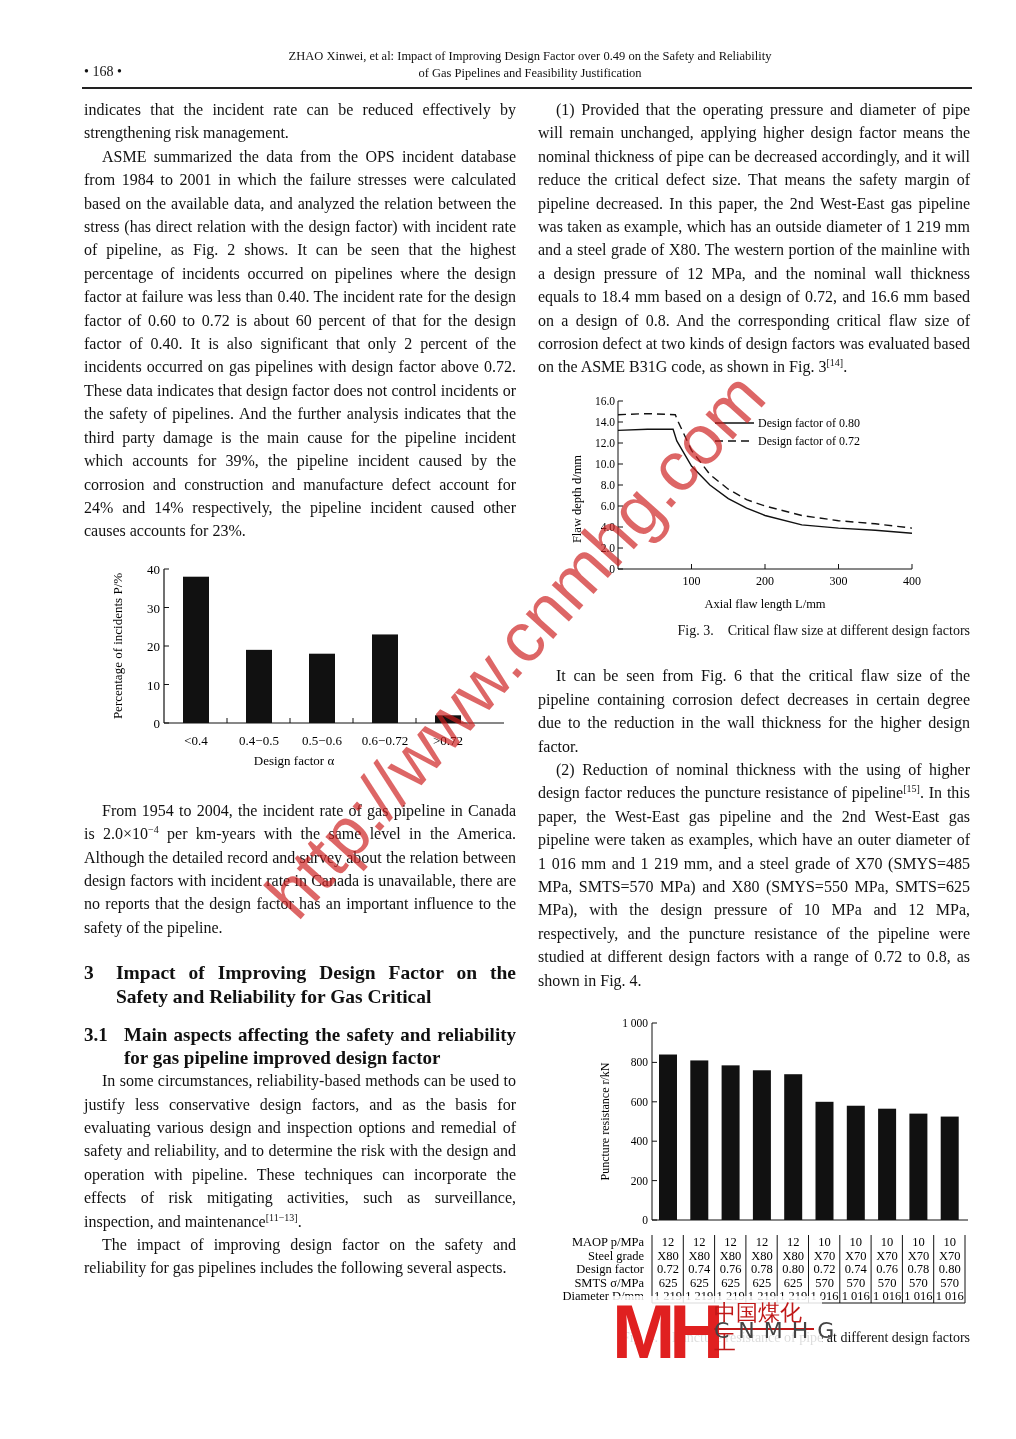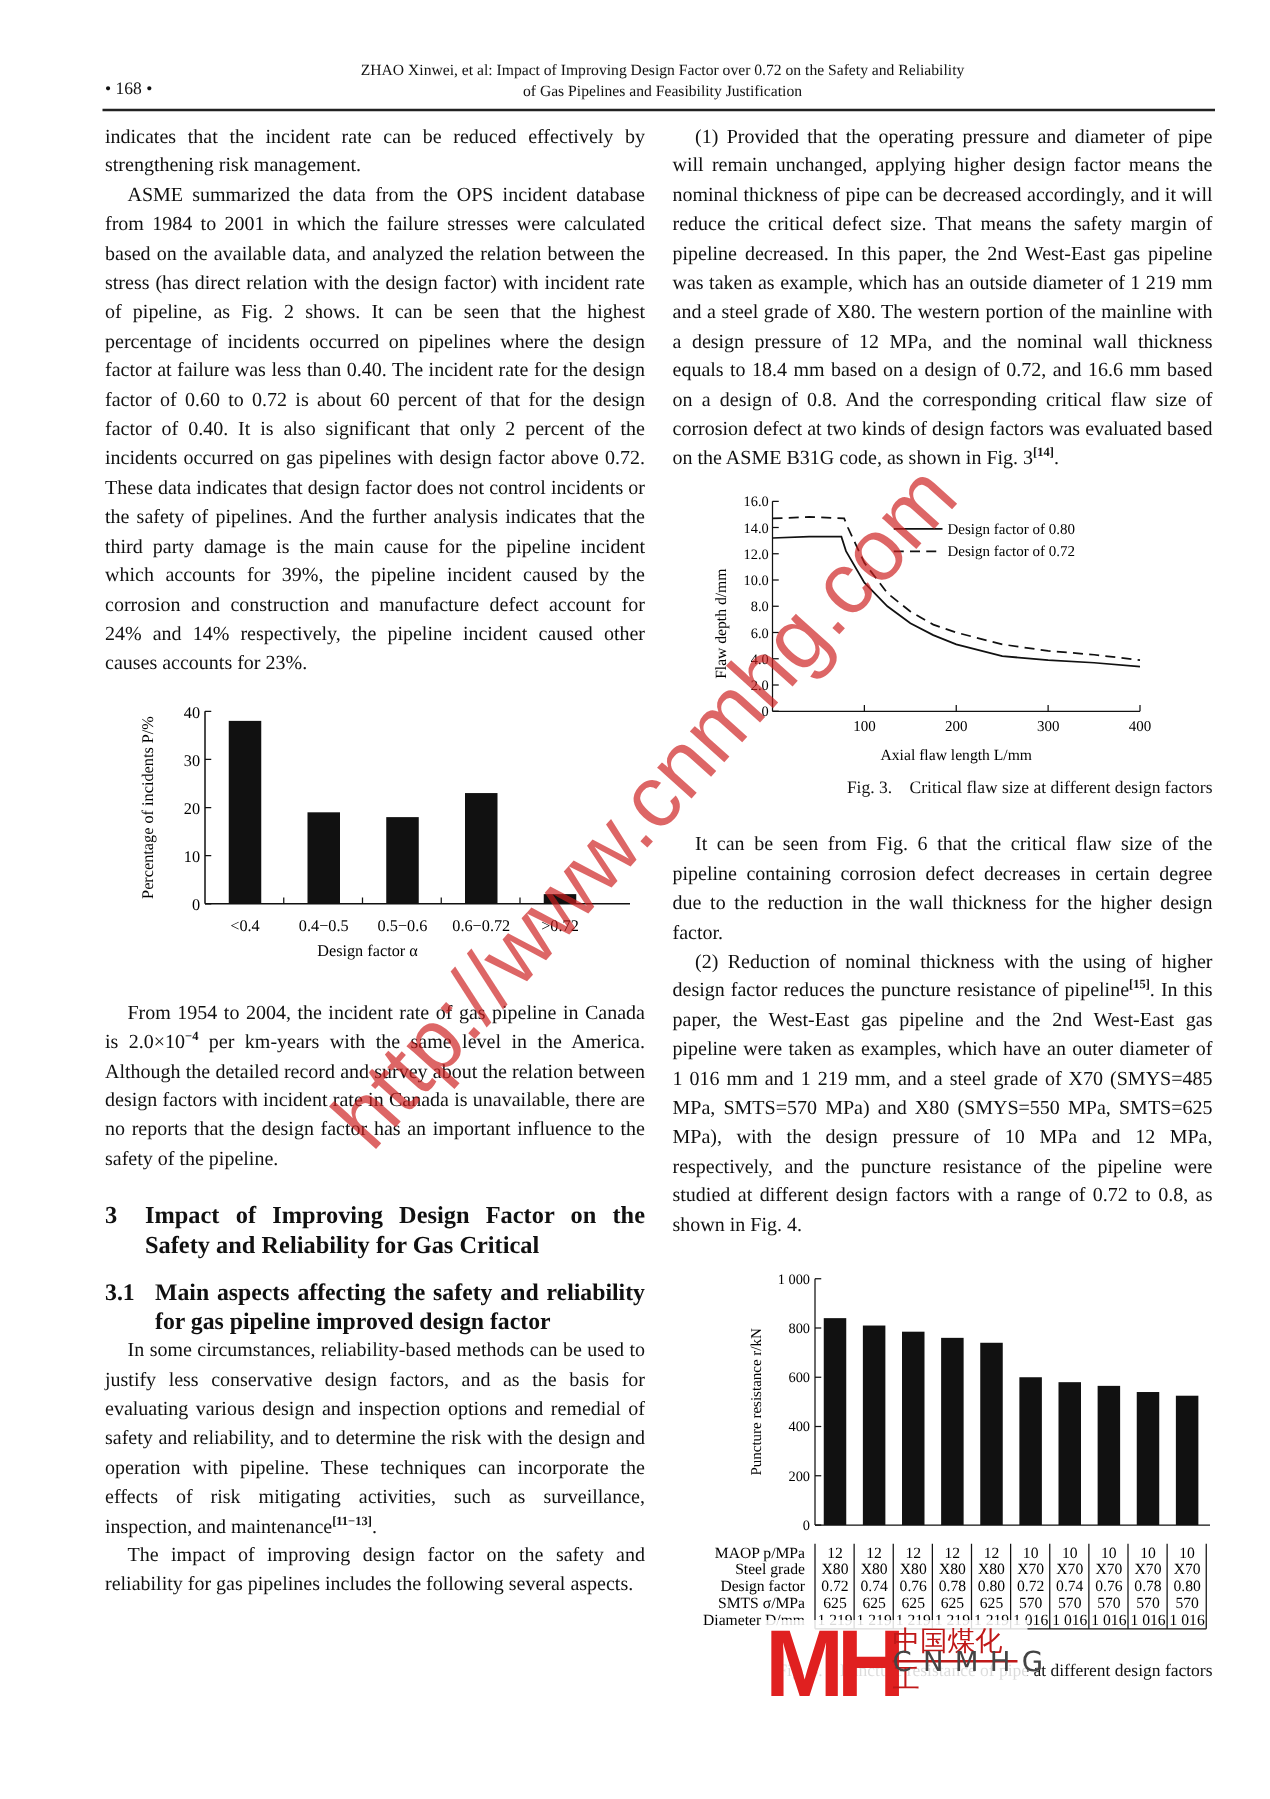--- a/index.html
+++ b/index.html
@@ -7,21 +7,21 @@
          font-family: "Liberation Serif", "DejaVu Serif", serif; color: #111; }
   .page-num { position: absolute; left: 84px; top: 64px; font-size: 14px; }
   .running-head { position: absolute; left: 200px; width: 660px; top: 48px; text-align: center;
                   font-size: 12.5px; line-height: 17px; }
   .head-rule { position: absolute; left: 82px; top: 87px; width: 890px; height: 2px; background: #222; }
   .col { position: absolute; top: 98px; width: 432px; font-size: 16px; line-height: 23.4px; text-align: justify; }
   .col-left { left: 84px; }
   .col-right { left: 538px; }
   .col p { margin: 0; }
   .indent { text-indent: 18px; }
-  sup { font-size: 10px; line-height: 0; font-weight: bold; }
+  sup { font-size: 10px; line-height: 0; }
   .fig { position: relative; }
   .fig-caption { font-size: 14px; text-align: right; }
   .sec-title { font-weight: bold; font-size: 19.5px; line-height: 24px; display: flex; margin-top: 22px; }
   .sec-title .num { width: 32px; flex: none; }
   .subsec-title { font-weight: bold; font-size: 19px; line-height: 23px; display: flex; margin-top: 14px; }
   .subsec-title .num { width: 40px; flex: none; }
   svg text { font-family: "Liberation Serif", "DejaVu Serif", serif; }
   .watermark { position: absolute; pointer-events: none; color: #cc1f1f; opacity: 0.85;
                font-family: "Liberation Sans", sans-serif; font-size: 64px; transform-origin: left top; white-space: nowrap; }
   .logo { position: absolute; left: 612px; top: 1296px; width: 210px; height: 72px; background: rgba(255,255,255,0.85); }
@@ -29,21 +29,21 @@
               font-size: 76px; line-height: 72px; color: #e02020; letter-spacing: -6px; }
   .logo .cn { position: absolute; left: 102px; top: 2px; font-size: 22px; color: #c01818; font-family: "DejaVu Sans", sans-serif; }
   .logo .line { position: absolute; left: 102px; top: 32px; width: 100px; height: 2px; background: #c01818; }
   .logo .en { position: absolute; left: 102px; top: 22px; font-size: 22px; letter-spacing: 9px; color: #444; font-family: "DejaVu Sans", sans-serif; }
 </style>
 </head>
 <body>
 
 <div class="page-num">• 168 •</div>
 <div class="running-head">
-  <div>ZHAO Xinwei, et al: Impact of Improving Design Factor over 0.72 on the Safety and Reliability</div>
+  <div>ZHAO Xinwei, et al: Impact of Improving Design Factor over 0.49 on the Safety and Reliability</div>
   <div>of Gas Pipelines and Feasibility Justification</div>
 </div>
 <div class="head-rule"></div>
 
 <div class="col col-left">
   <p>indicates that the incident rate can be reduced effectively by strengthening risk management.</p>
   <p class="indent">ASME summarized the data from the OPS incident database from 1984 to 2001 in which the failure stresses were calculated based on the available data, and analyzed the relation between the stress (has direct relation with the design factor) with incident rate of pipeline, as Fig. 2 shows. It can be seen that the highest percentage of incidents occurred on pipelines where the design factor at failure was less than 0.40. The incident rate for the design factor of 0.60 to 0.72 is about 60 percent of that for the design factor of 0.40. It is also significant that only 2 percent of the incidents occurred on gas pipelines with design factor above 0.72. These data indicates that design factor does not control incidents or the safety of pipelines. And the further analysis indicates that the third party damage is the main cause for the pipeline incident which accounts for 39%, the pipeline incident caused by the corrosion and construction and manufacture defect account for 24% and 14% respectively, the pipeline incident caused other causes accounts for 23%.</p>
 
   <div class="fig" style="height:236px;margin-top:12px;">
     <svg id="fig2" width="432" height="220" viewBox="0 0 432 220">

